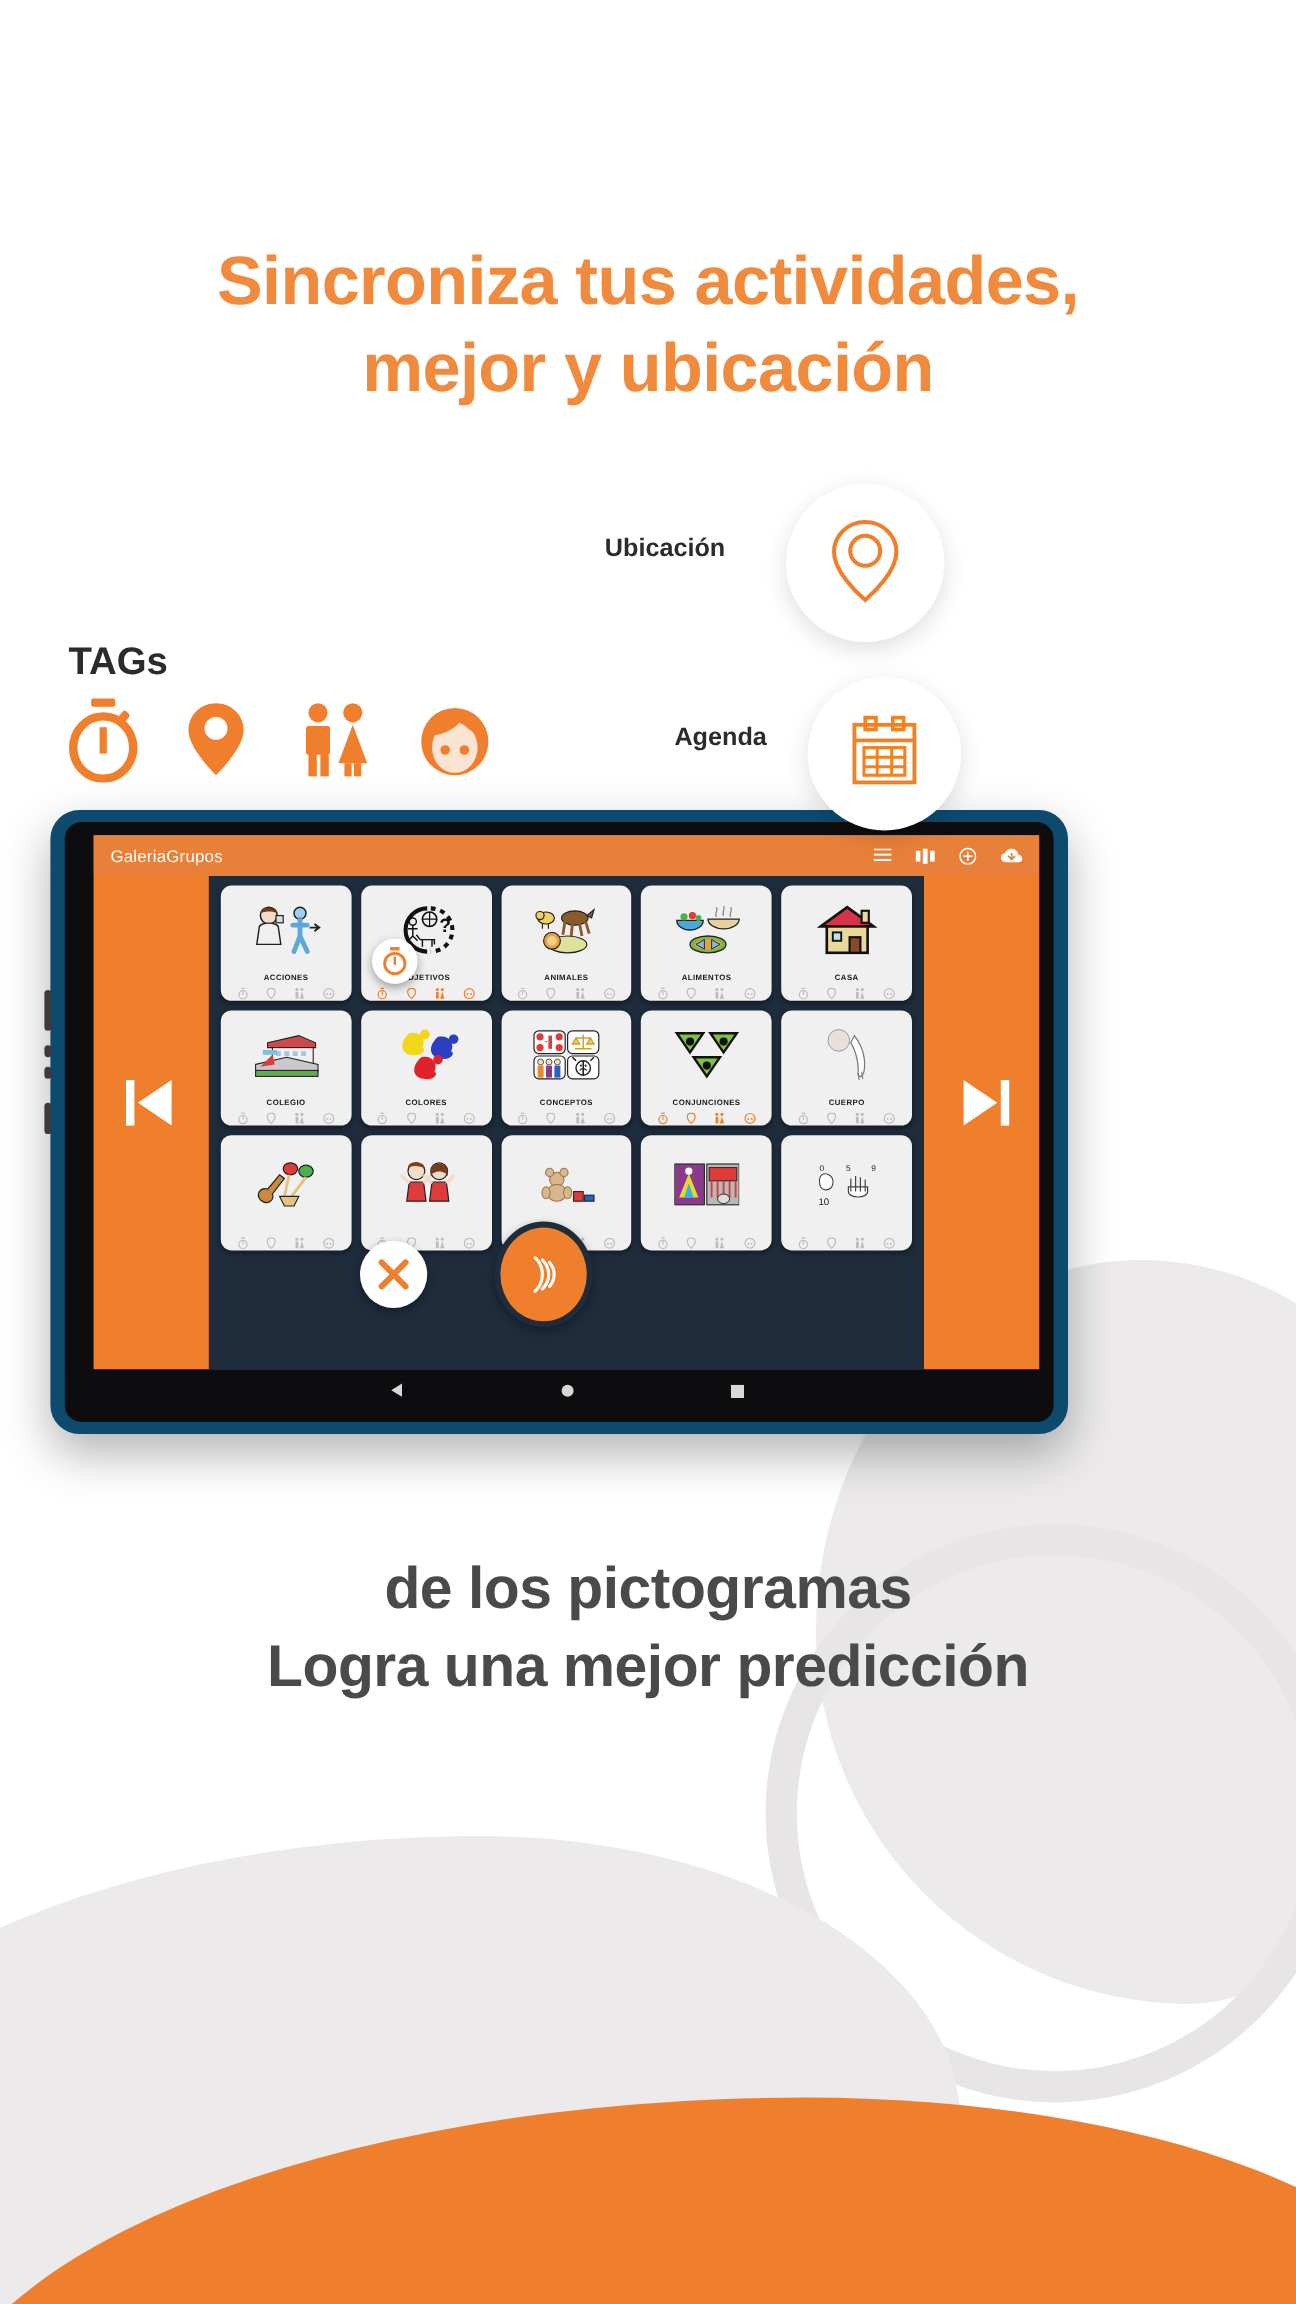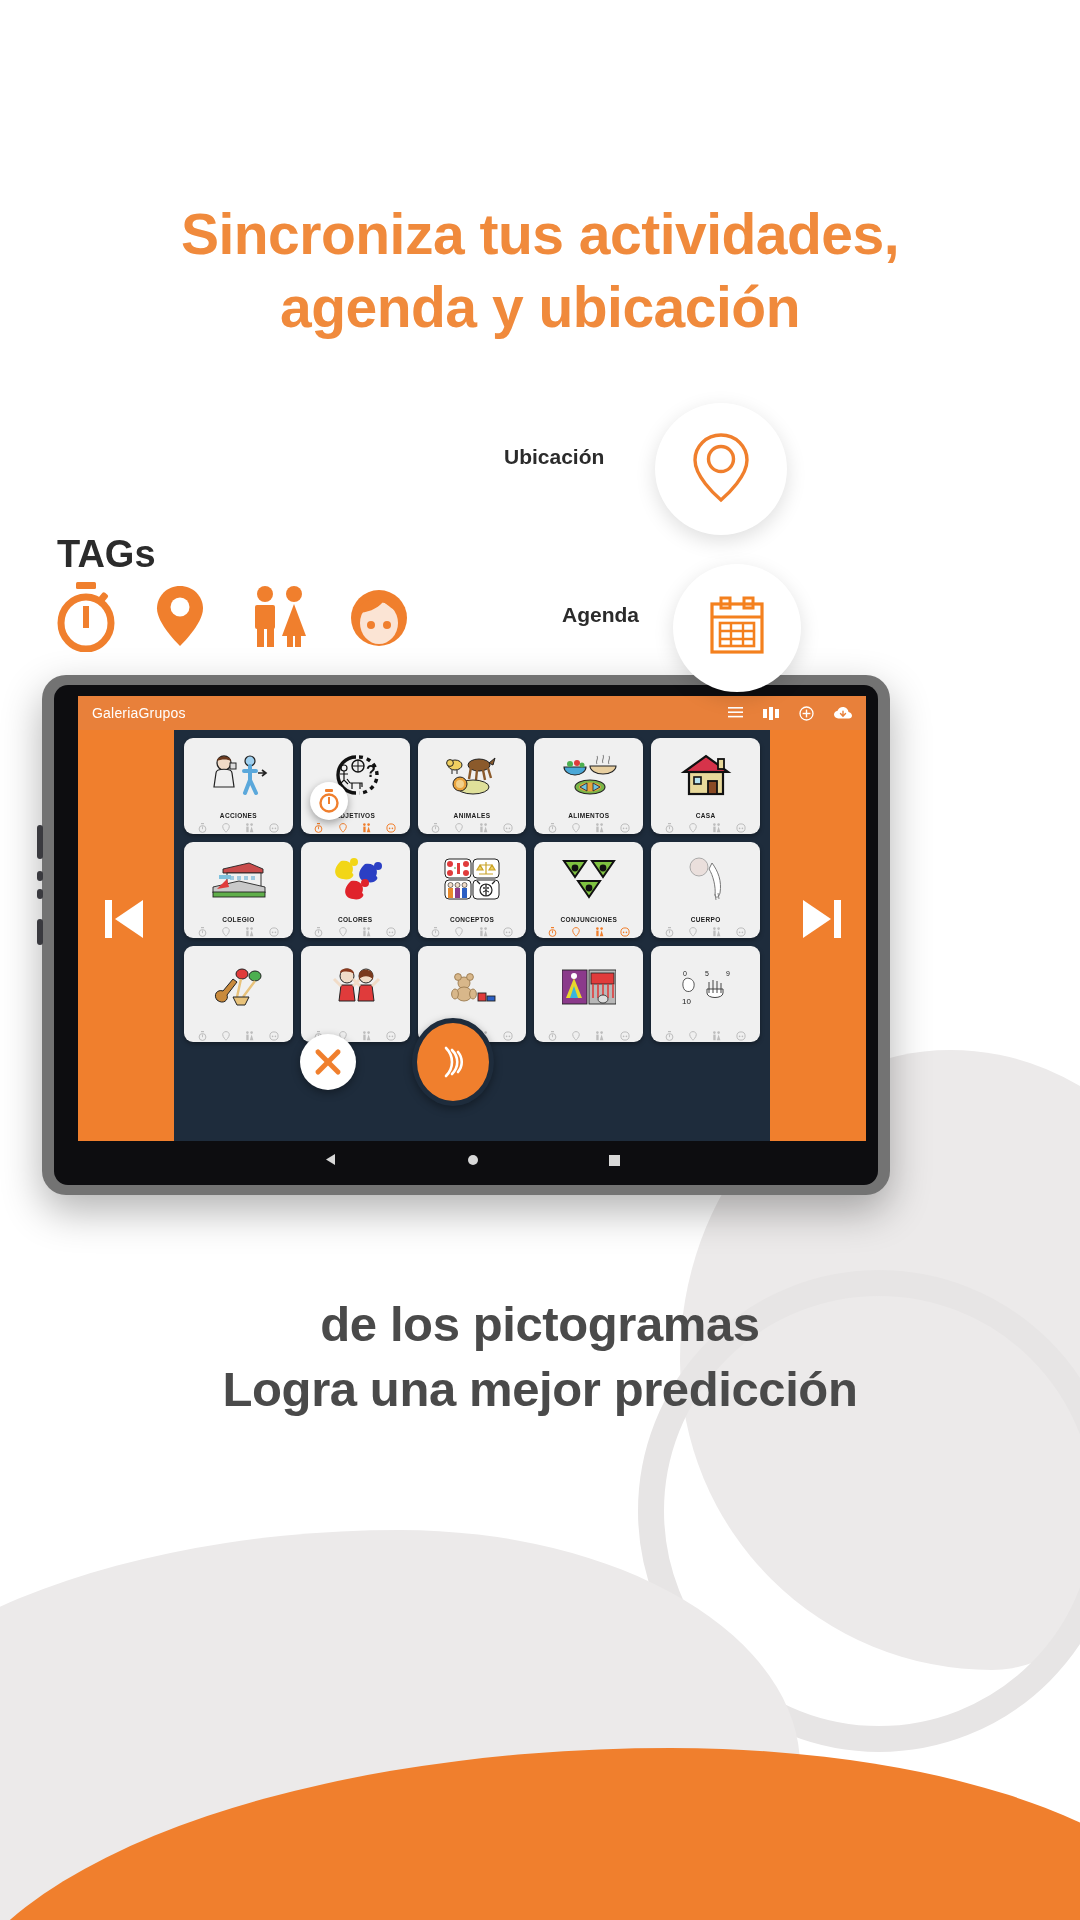--- a/index.html
+++ b/index.html
@@ -41,39 +41,39 @@
     letter-spacing:-0.5px;z-index:5;
   }
   .headline .l2{display:block;}
 
   
   .side-label{
     position:absolute;font-size:21px;font-weight:700;color:#2b2b2b;z-index:6;
   }
   #label-ubicacion{left:504px;top:415px;}
   #label-agenda{left:562px;top:573px;}
-  #label-tags{left:57px;top:503px;font-size:38px;}
+  #label-tags{left:57px;top:503px;font-size:32px;}
 
   
   .circle-badge{
     position:absolute;border-radius:50%;background:#fff;
     box-shadow:0 6px 20px rgba(0,0,0,.13);
     display:flex;align-items:center;justify-content:center;z-index:7;
   }
   #badge-ubicacion{left:655px;top:373px;width:132px;height:132px;}
   #badge-agenda{left:673px;top:534px;width:128px;height:128px;}
 
   
   .tag-row{position:absolute;left:55px;top:550px;display:flex;gap:34px;align-items:flex-end;z-index:6;}
   .tag-row .tag-ic{width:62px;height:72px;display:block;}
 
   
   #tablet{
     position:absolute;left:42px;top:645px;width:848px;height:520px;
-    background:#737373;border-radius:24px;
+    background:#0c4a6e;border-radius:24px;
     box-shadow:0 16px 40px rgba(0,0,0,.30);
     z-index:4;
     padding:10px 12px;box-sizing:border-box;
   }
   #tablet-inner{
     position:relative;width:100%;height:100%;
     background:#0d0d10;border-radius:14px;overflow:hidden;
   }
   .tab-btn{position:absolute;left:-5px;background:#3a3a3f;border-radius:3px;width:6px;}
   .screen{
@@ -159,21 +159,21 @@
 
 <div id="stage">
 
   <div class="blob-grey-right"></div>
   <div class="blob-grey-ring"></div>
   <div class="blob-grey-bottom"></div>
   <div class="blob-orange-bottom"></div>
 
   <div class="headline">
     <span>Sincroniza tus actividades,</span>
-    <span class="l2">agenda y ubicación</span>
+    <span class="l2">mejor y ubicación</span>
   </div>
 
   <div class="side-label" id="label-ubicacion">Ubicación</div>
   <div class="circle-badge" id="badge-ubicacion">
     <span>
       <svg width="70" height="78" viewBox="0 0 70 78">
         <path d="M35 7 C20 7 9 18.5 9 32 C9 48 28 66 35 72 C42 66 61 48 61 32 C61 18.5 50 7 35 7 Z" fill="none" stroke="#f07f2d" stroke-width="3.4"></path>
         <circle cx="35" cy="31" r="12.5" fill="none" stroke="#f07f2d" stroke-width="3.4"></circle>
       </svg>
     </span>

